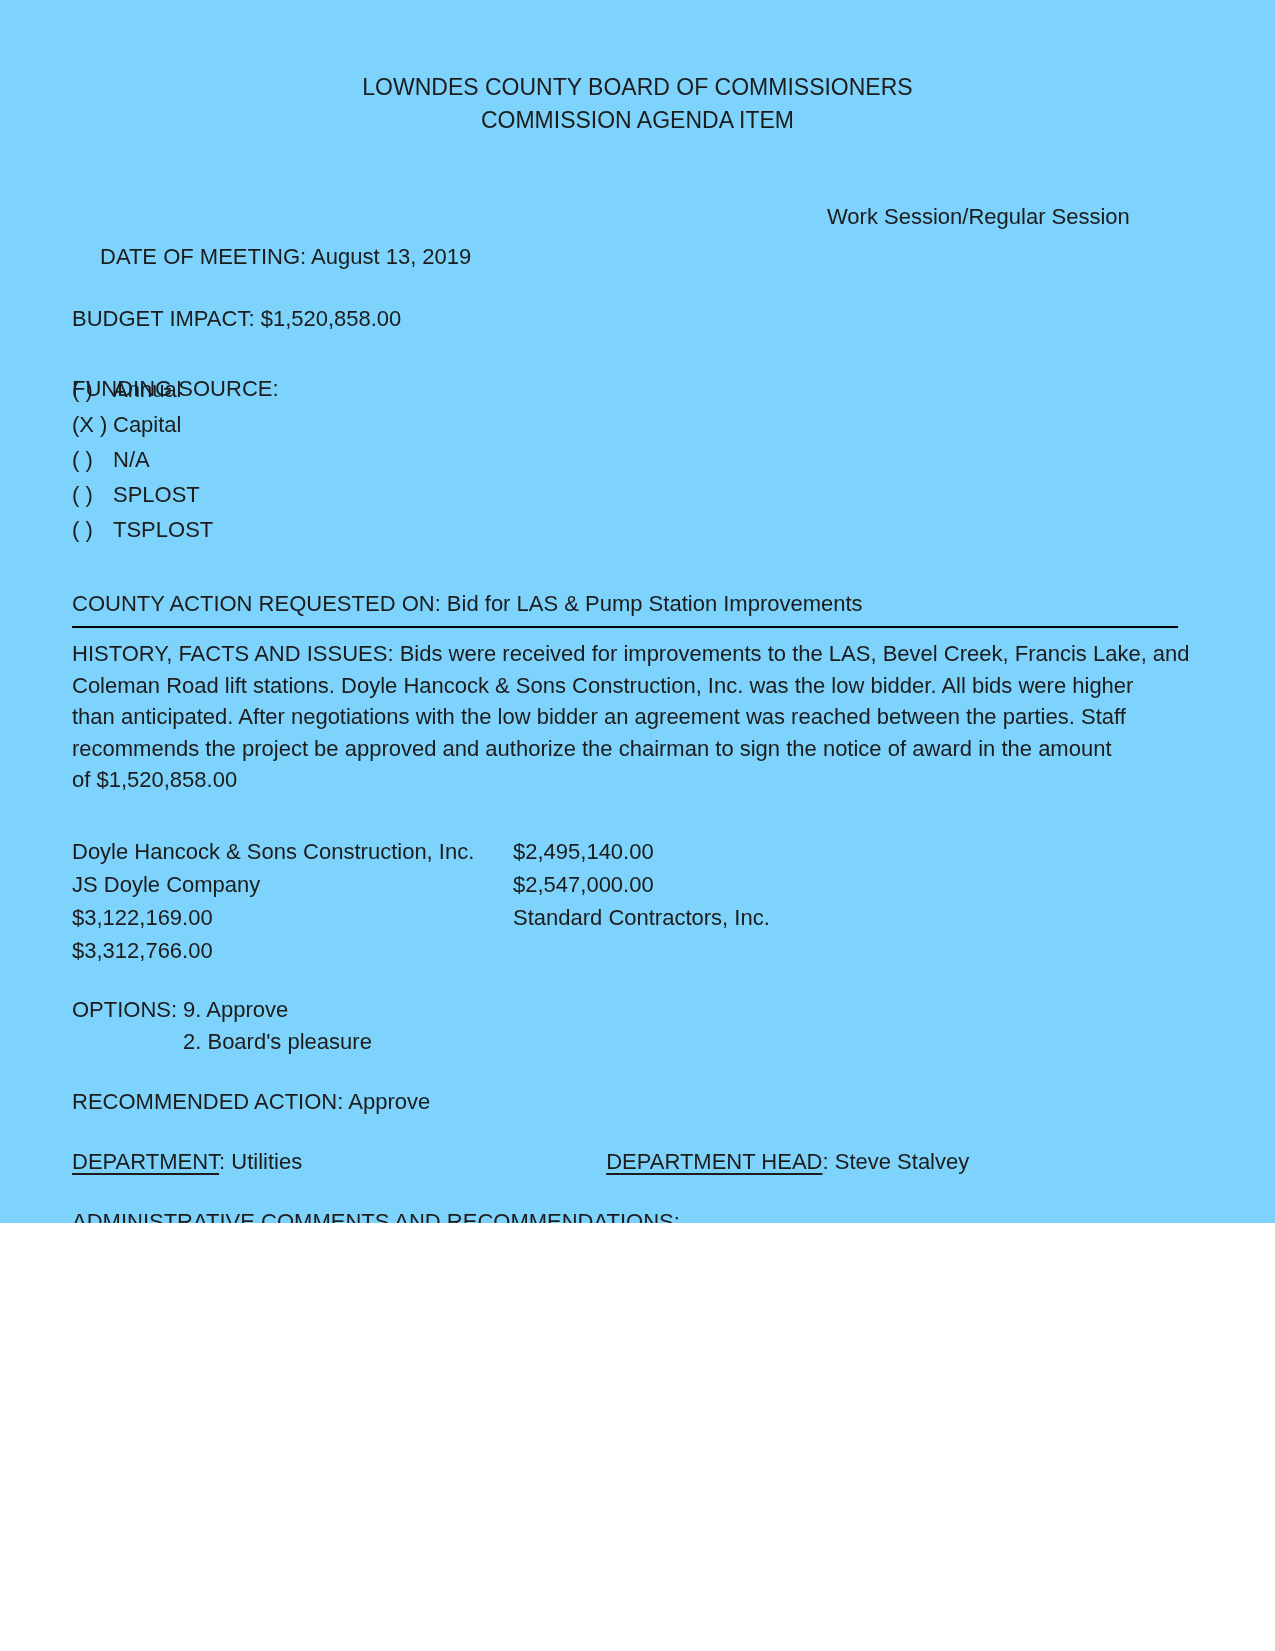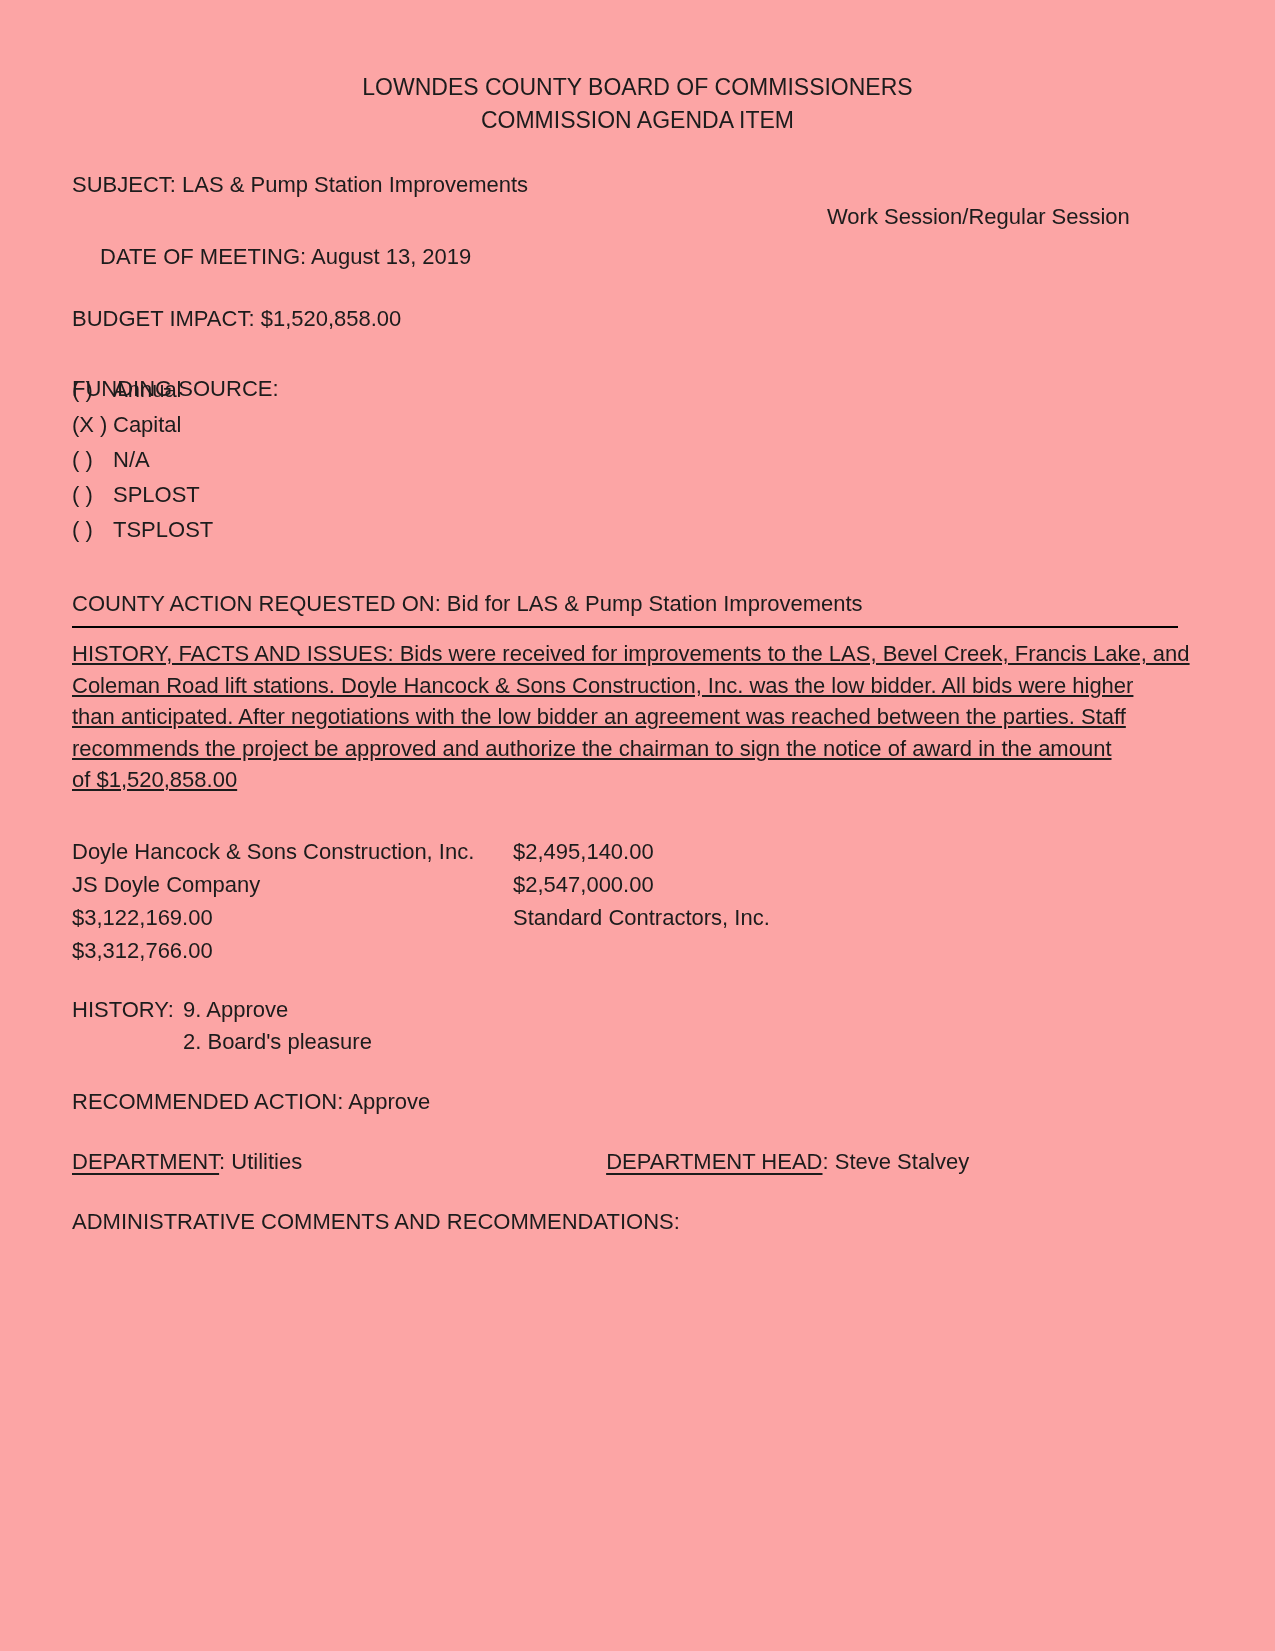--- a/index.html
+++ b/index.html
@@ -3,22 +3,22 @@
 <meta charset="utf-8">
 <style>
   html, body {
     margin: 0;
     padding: 0;
     background: #ffffff;
   }
   .page {
     position: relative;
     width: 1275px;
-    height: 1651px;
-    background: #fca5a5;
+    height: 1223px;
+    background: #7dd3fc;
     font-family: "Liberation Sans", "DejaVu Sans", sans-serif;
     font-size: 22px;
     color: #1c1c1c;
     overflow: hidden;
   }
   .abs { position: absolute; }
   .doc-title {
     left: 0;
     top: 71px;
     width: 1275px;
@@ -40,21 +40,21 @@
   }
   .county-action  { left: 72px;  top: 591px; }
   .rule {
     left: 72px;
     top: 626px;
     width: 1106px;
     height: 2px;
     background: #000000;
   }
   .history-para   { left: 72px;  top: 638px; line-height: 31.5px; }
-  .history-para .pline { white-space: nowrap; text-decoration: underline; }
+  .history-para .pline { white-space: nowrap; }
   .bid-table {
     left: 72px;
     top: 835px;
     display: grid;
     grid-template-columns: 441px auto;
     line-height: 33px;
   }
   .options-block {
     left: 72px;
     top: 994px;
@@ -79,21 +79,20 @@
 </head>
 <body>
 
 <div class="page">
 
   <div class="abs doc-title">
     <div>LOWNDES COUNTY BOARD OF COMMISSIONERS</div>
     <div>COMMISSION AGENDA ITEM</div>
   </div>
 
-  <div class="abs line subject-line">SUBJECT: LAS &amp; Pump Station Improvements</div>
 
   <div class="abs line session-line">Work Session/Regular Session</div>
 
   <div class="abs line date-line">DATE OF MEETING: August 13, 2019</div>
 
   <div class="abs line budget-line">BUDGET IMPACT: $1,520,858.00</div>
 
   <div class="abs line funding-label">FUNDING SOURCE:</div>
 
   <div class="abs line county-action">COUNTY ACTION REQUESTED ON: Bid for LAS &amp; Pump Station Improvements</div>
@@ -130,21 +129,21 @@
     <div>Doyle Hancock &amp; Sons Construction, Inc.</div>
     <div>$2,495,140.00</div>
     <div>JS Doyle Company</div>
     <div>$2,547,000.00</div>
     <div>$3,122,169.00</div>
     <div>Standard Contractors, Inc.</div>
     <div>$3,312,766.00</div>
   </div>
 
   <div class="abs options-block">
-    <span class="opt-label">HISTORY:</span>
+    <span class="opt-label">OPTIONS:</span>
     <span class="opt-items">
       <div>9. Approve</div>
       <div>2. Board's pleasure</div>
     </span>
   </div>
 
   <div class="abs line recommended-line">RECOMMENDED ACTION: Approve</div>
 
   <div class="abs line dept-row">
     <span class="dept-col1">

